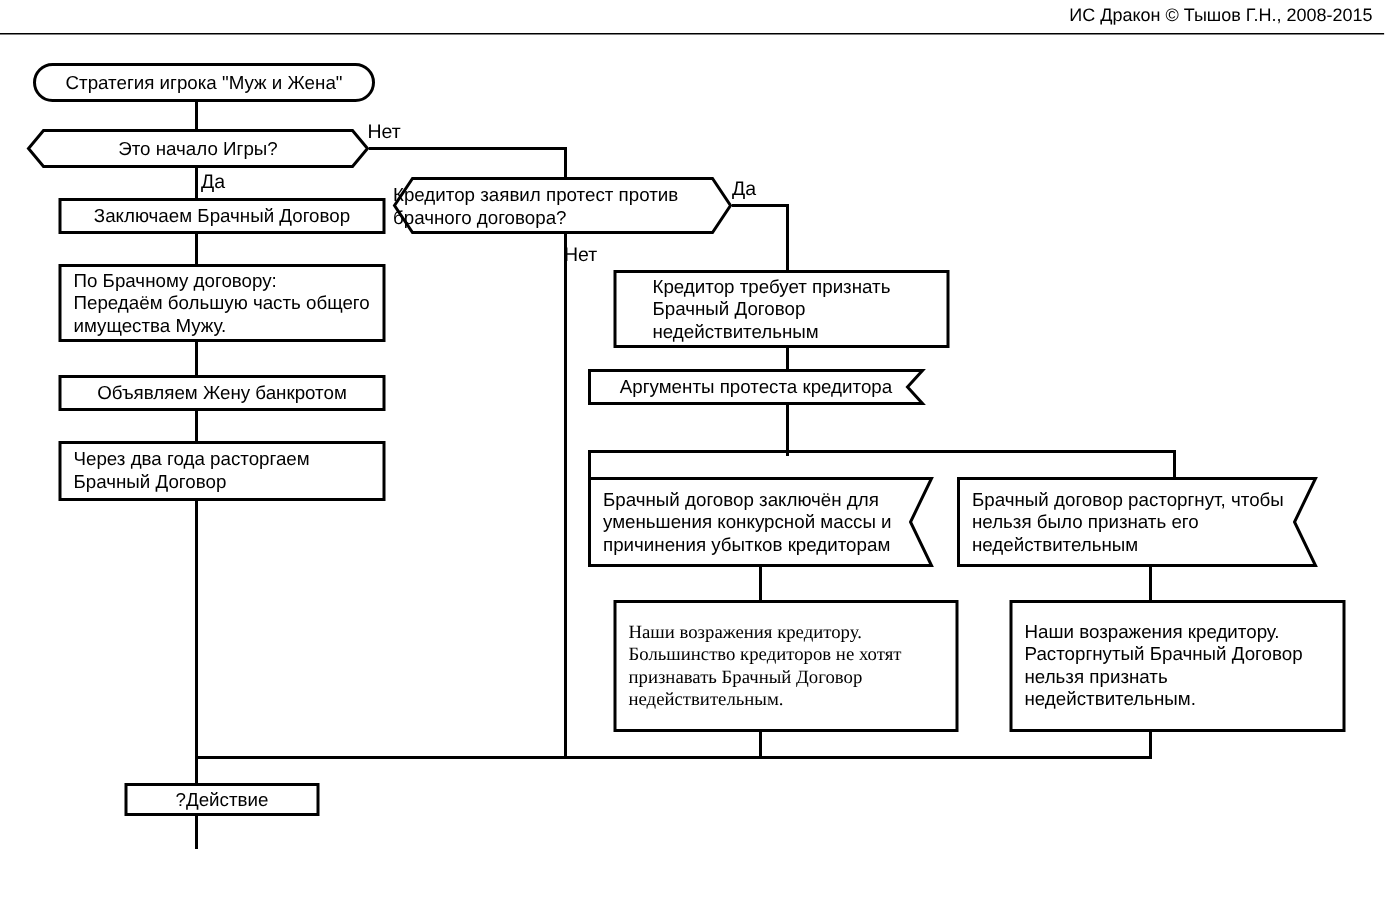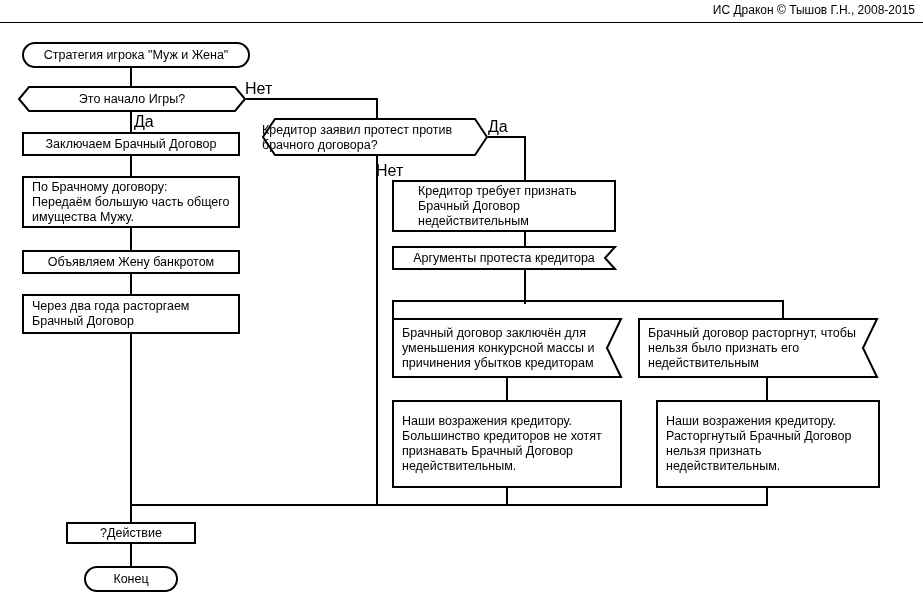--- a/index.html
+++ b/index.html
@@ -47,21 +47,21 @@
   .node .txt {
     display: block;
     width: 100%;
     padding: 0 8px;
     white-space: pre-line;
   }
   .node.center .txt { text-align: center; }
   .node.left .txt { text-align: left; }
 
   
-  .node.thick { border-width: 2px; }
+  .node.thick { border-width: 2px; margin-left: 17px; }
 
   
   .term {
     border-radius: 14px;
     border-width: 2px;
   }
 
   
   .hexwrap {
     position: absolute;
@@ -121,21 +121,21 @@
     justify-content: flex-start;
     text-align: left;
   }
 
   .line {
     position: absolute;
     background: #000000;
   }
   .lbl {
     position: absolute;
-    font-size: 16px;
+    font-size: 13px;
     color: #000000;
     white-space: nowrap;
   }
 </style>
 </head>
 <body>
 
 <div id="canvas">
 
   <div class="hdr">ИС Дракон © Тышов Г.Н., 2008-2015</div>
@@ -221,35 +221,32 @@
   <div class="line" style="left:506px; top:378px; width:2px; height:22px;"></div>
 
   <div class="shelfwrap left" style="left:638px; top:318px; width:240px; height:60px;">
     <svg width="240" height="60" viewBox="0 0 240 60">
       <polygon points="1,1 239,1 225,30 239,59 1,59" fill="#ffffff" stroke="#000000" stroke-width="2"></polygon>
     </svg>
     <div class="shelftxt">Брачный договор расторгнут, чтобы нельзя было признать его недействительным</div>
   </div>
   <div class="line" style="left:766px; top:378px; width:2px; height:22px;"></div>
 
-  <div class="node thick left" style="left:392px; top:400px; width:230px; height:88px;">
+  <div class="node thick left" style="left:392px; top:400px; width:230px; height:88px;font-family:Liberation Serif, serif;">
     <span class="txt">Наши возражения кредитору. Большинство кредиторов не хотят признавать Брачный Договор недействительным.</span>
   </div>
   <div class="line" style="left:506px; top:488px; width:2px; height:18px;"></div>
 
   <div class="node thick left" style="left:656px; top:400px; width:224px; height:88px;justify-content:flex-end;">
     <span class="txt">Наши возражения кредитору. Расторгнутый Брачный Договор нельзя признать недействительным.</span>
   </div>
   <div class="line" style="left:766px; top:488px; width:2px; height:18px;"></div>
 
   <div class="line" style="left:130px; top:504px; width:638px; height:2px;"></div>
   <div class="line" style="left:130px; top:504px; width:2px; height:18px;"></div>
 
   <div class="node thick center" style="left:66px; top:522px; width:130px; height:22px;">
     <span class="txt">?Действие</span>
   </div>
   <div class="line" style="left:130px; top:544px; width:2px; height:22px;"></div>
 
-  <div class="node term center" style="left:84px; top:566px; width:94px; height:26px;">
-    <span class="txt">Конец</span>
-  </div>
 
 </div>
 
 </body></html>

